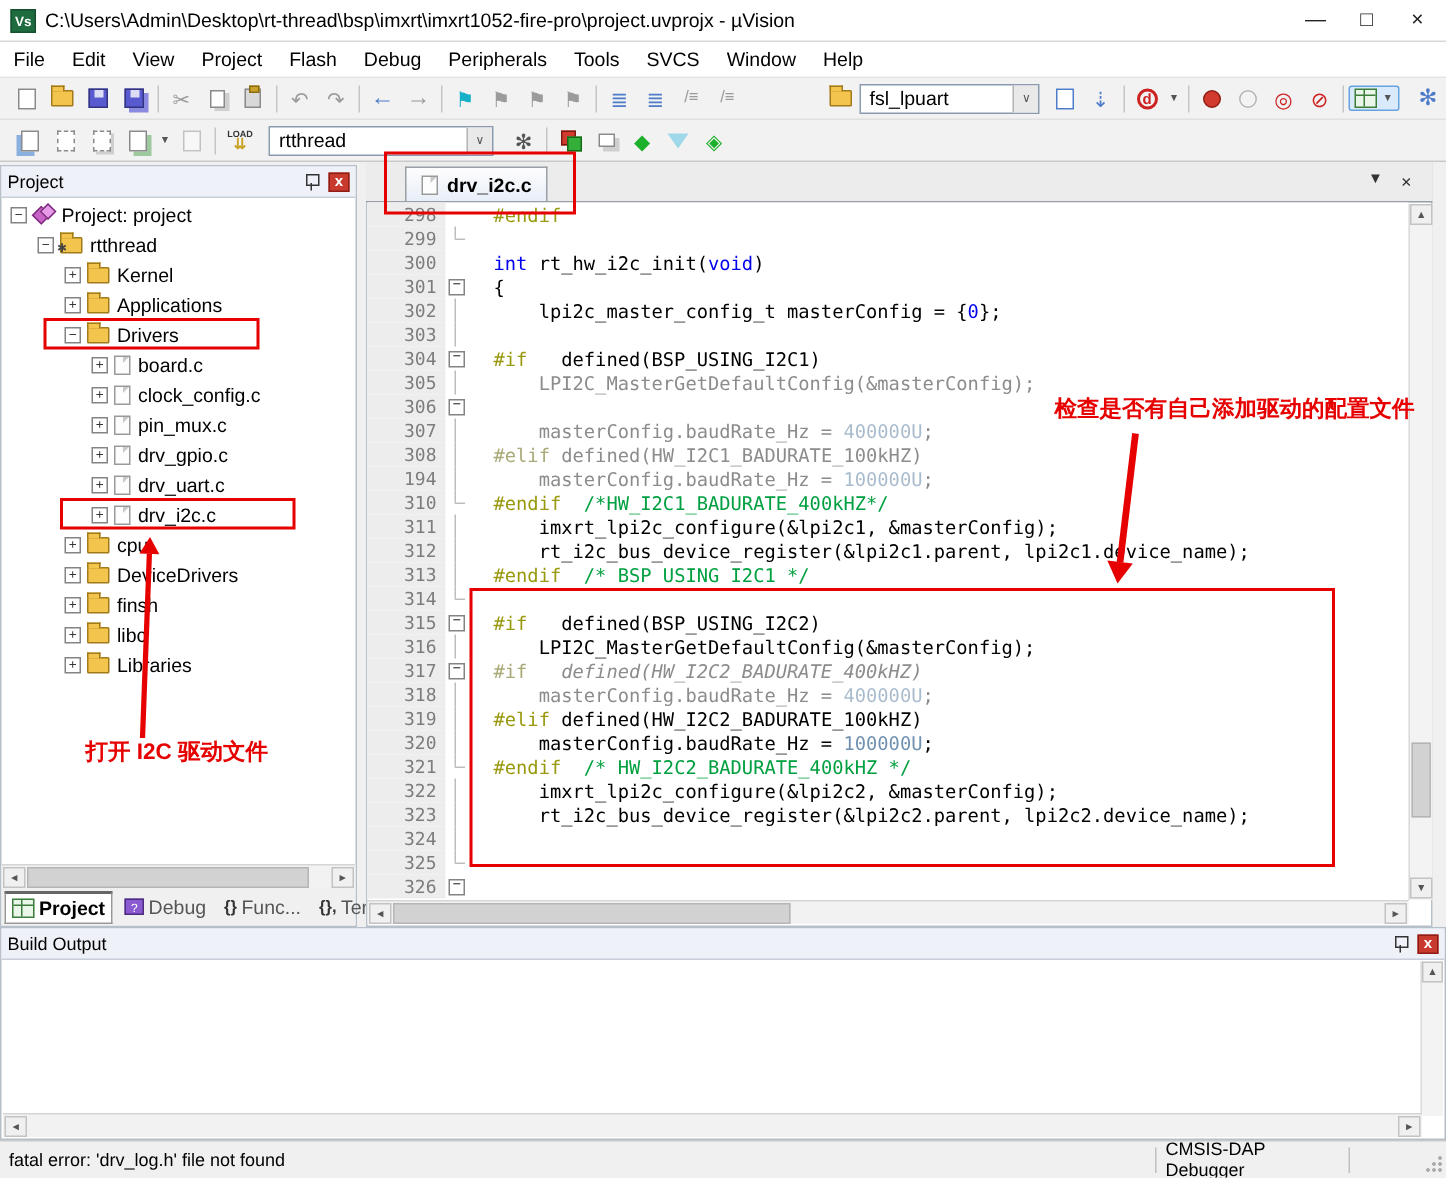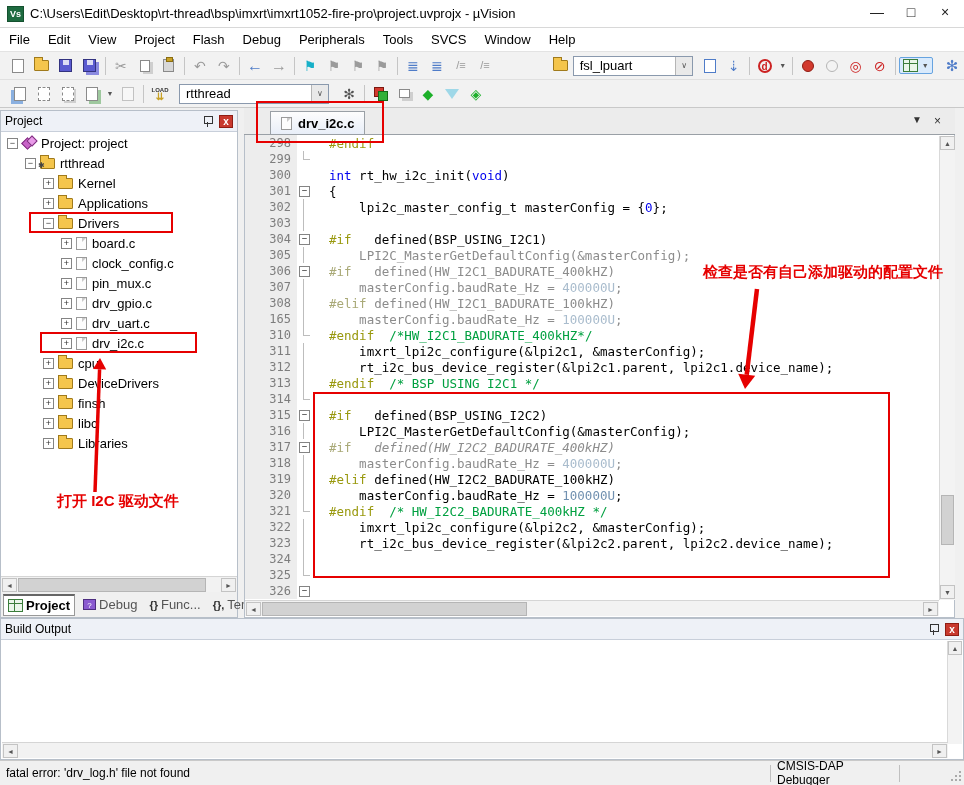--- a/index.html
+++ b/index.html
@@ -181,21 +181,21 @@
     pointer-events:none; }
   .ann-text { position:absolute; color:var(--ann); z-index:40; white-space:nowrap;
     pointer-events:none; }
   #ann-svg { position:absolute; left:0; top:0; z-index:41; pointer-events:none; }
 </style>
 </head>
 <body>
 
 <div id="titlebar" class="abs">
   <div id="app-logo">Vs</div>
-  <div id="title-text">C:\Users\Edit\Desktop\rt-thread\bsp\imxrt\imxrt1052-fire-pro\project.uvprojx - µVision</div>
+  <div id="title-text">C:\Users\Admin\Desktop\rt-thread\bsp\imxrt\imxrt1052-fire-pro\project.uvprojx - µVision</div>
   <div id="win-ctls">
     <div class="win-ctl">—</div>
     <div class="win-ctl">□</div>
     <div class="win-ctl">×</div>
   </div>
 </div>
 
 <div id="menubar" class="abs">
     <span class="menu-item">File</span>
     <span class="menu-item">Edit</span>
@@ -540,24 +540,24 @@
 </div>
 <div id="code-view" class="abs">
     <div class="cl"><span class="ln">298</span><span class="fold"></span><pre><span style="color: rgb(153, 153, 14);">#endif</span></pre></div>
     <div class="cl"><span class="ln">299</span><span class="fold tick"></span><pre></pre></div>
     <div class="cl"><span class="ln">300</span><span class="fold"></span><pre><span style="color: rgb(0, 0, 238);">int</span><span style="color: rgb(0, 0, 0);"> rt_hw_i2c_init(</span><span style="color: rgb(0, 0, 238);">void</span><span style="color: rgb(0, 0, 0);">)</span></pre></div>
     <div class="cl"><span class="ln">301</span><span class="fold box"></span><pre><span style="color: rgb(0, 0, 0);">{</span></pre></div>
     <div class="cl"><span class="ln">302</span><span class="fold line"></span><pre><span style="color: rgb(0, 0, 0);">    lpi2c_master_config_t masterConfig = {</span><span style="color: rgb(0, 0, 238);">0</span><span style="color: rgb(0, 0, 0);">};</span></pre></div>
     <div class="cl"><span class="ln">303</span><span class="fold line"></span><pre></pre></div>
     <div class="cl"><span class="ln">304</span><span class="fold box"></span><pre><span style="color: rgb(153, 153, 14);">#if</span><span style="color: rgb(0, 0, 0);">   defined(BSP_USING_I2C1)</span></pre></div>
     <div class="cl"><span class="ln">305</span><span class="fold line"></span><pre><span style="color: rgb(140, 140, 140);">    LPI2C_MasterGetDefaultConfig(&amp;masterConfig);</span></pre></div>
-    <div class="cl"><span class="ln">306</span><span class="fold box"></span><pre><span style="color: rgb(169, 169, 119);">#if</span><span style="color: rgb(140, 140, 140);">   defined(HW_I2C1_BADURATE_400kHZ)</span></pre></div>
+    <div class="cl"><span class="ln">306</span><span class="fold box"></span></div>
     <div class="cl"><span class="ln">307</span><span class="fold line"></span><pre><span style="color: rgb(140, 140, 140);">    masterConfig.baudRate_Hz = </span><span style="color: rgb(169, 188, 205);">400000U</span><span style="color: rgb(140, 140, 140);">;</span></pre></div>
     <div class="cl"><span class="ln">308</span><span class="fold line"></span><pre><span style="color: rgb(169, 169, 119);">#elif</span><span style="color: rgb(140, 140, 140);"> defined(HW_I2C1_BADURATE_100kHZ)</span></pre></div>
-    <div class="cl"><span class="ln">165</span><span class="fold line"></span><pre><span style="color: rgb(140, 140, 140);">    masterConfig.baudRate_Hz = </span><span style="color: rgb(169, 188, 205);">100000U</span><span style="color: rgb(140, 140, 140);">;</span></pre></div>
+    <div class="cl"><span class="ln">194</span><span class="fold line"></span><pre><span style="color: rgb(140, 140, 140);">    masterConfig.baudRate_Hz = </span><span style="color: rgb(169, 188, 205);">100000U</span><span style="color: rgb(140, 140, 140);">;</span></pre></div>
     <div class="cl"><span class="ln">310</span><span class="fold tick"></span><pre><span style="color: rgb(153, 153, 14);">#endif</span><span style="color: rgb(0, 0, 0);">  </span><span style="color: rgb(0, 160, 64);">/*HW_I2C1_BADURATE_400kHZ*/</span></pre></div>
     <div class="cl"><span class="ln">311</span><span class="fold line"></span><pre><span style="color: rgb(0, 0, 0);">    imxrt_lpi2c_configure(&amp;lpi2c1, &amp;masterConfig);</span></pre></div>
     <div class="cl"><span class="ln">312</span><span class="fold line"></span><pre><span style="color: rgb(0, 0, 0);">    rt_i2c_bus_device_register(&amp;lpi2c1.parent, lpi2c1.device_name);</span></pre></div>
     <div class="cl"><span class="ln">313</span><span class="fold line"></span><pre><span style="color: rgb(153, 153, 14);">#endif</span><span style="color: rgb(0, 0, 0);">  </span><span style="color: rgb(0, 160, 64);">/* BSP USING I2C1 */</span></pre></div>
     <div class="cl"><span class="ln">314</span><span class="fold tick"></span><pre></pre></div>
     <div class="cl"><span class="ln">315</span><span class="fold box"></span><pre><span style="color: rgb(153, 153, 14);">#if</span><span style="color: rgb(0, 0, 0);">   defined(BSP_USING_I2C2)</span></pre></div>
     <div class="cl"><span class="ln">316</span><span class="fold line"></span><pre><span style="color: rgb(0, 0, 0);">    LPI2C_MasterGetDefaultConfig(&amp;masterConfig);</span></pre></div>
     <div class="cl"><span class="ln">317</span><span class="fold box"></span><pre><span style="color: rgb(169, 169, 119);">#if</span><span style="color: rgb(140, 140, 140); font-style: italic;">   defined(HW_I2C2_BADURATE_400kHZ)</span></pre></div>
     <div class="cl"><span class="ln">318</span><span class="fold line"></span><pre><span style="color: rgb(140, 140, 140);">    masterConfig.baudRate_Hz = </span><span style="color: rgb(169, 188, 205);">400000U</span><span style="color: rgb(140, 140, 140);">;</span></pre></div>
     <div class="cl"><span class="ln">319</span><span class="fold line"></span><pre><span style="color: rgb(153, 153, 14);">#elif</span><span style="color: rgb(0, 0, 0);"> defined(HW_I2C2_BADURATE_100kHZ)</span></pre></div>

